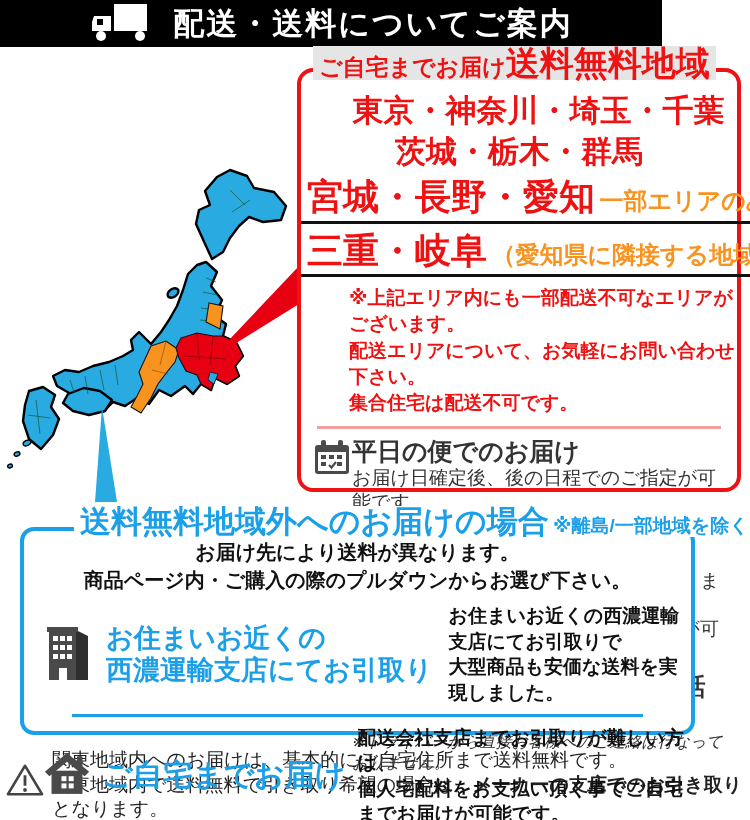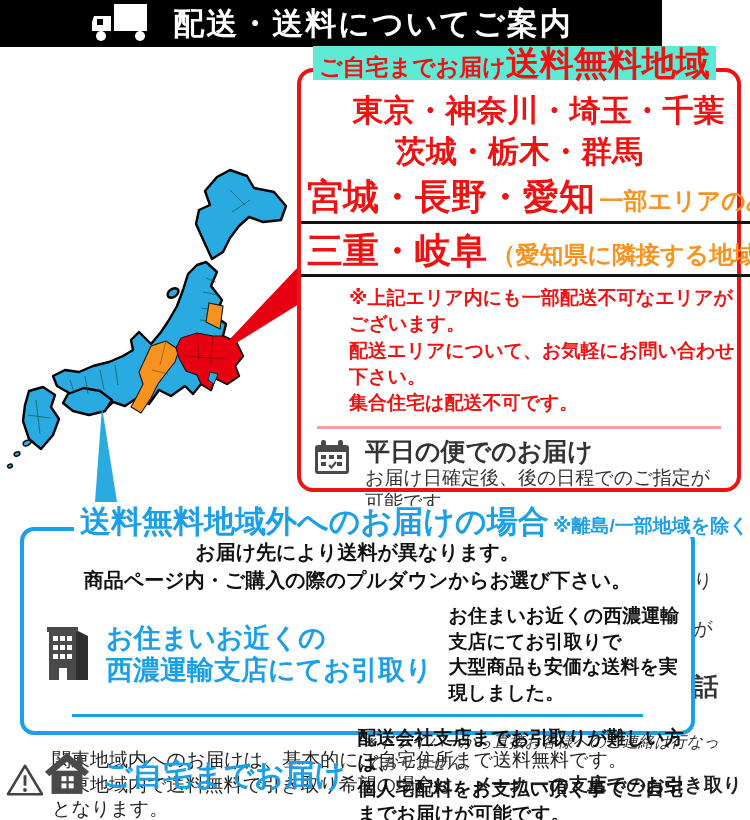--- a/index.html
+++ b/index.html
@@ -9,33 +9,33 @@
   
   .header{position:absolute;left:0;top:0;width:662px;height:47px;background:#000;display:flex;align-items:center;justify-content:center;gap:18px;}
   .header-title{color:#fff;font-size:31px;font-weight:bold;letter-spacing:2px;}
 
   
   .map-wrap{position:absolute;left:0;top:160px;width:330px;height:340px;z-index:1;}
   .callouts{position:absolute;left:0;top:0;width:750px;height:820px;z-index:1;pointer-events:none;}
 
   
   .free-box{position:absolute;left:297px;top:68px;width:444px;height:424px;border:4px solid #ee1212;border-radius:16px;background:#fff;z-index:2;box-sizing:border-box;}
-  .free-title{position:absolute;top:-26px;left:12px;background:#5eead4;padding:0 6px;white-space:nowrap;color:#ee1212;font-weight:bold;line-height:1;}
+  .free-title{position:absolute;top:-26px;left:12px;background:#e5e5e5;padding:0 6px;white-space:nowrap;color:#ee1212;font-weight:bold;line-height:1;}
   .free-title .t-small{font-size:23px;}
   .free-title .t-large{font-size:34px;}
   .regions{color:#ee1212;font-weight:bold;text-align:center;}
   .regions-l1{font-size:31px;margin-top:20px;line-height:1.2;margin-left:39px;}
   .regions-l2{font-size:31px;margin-top:4px;line-height:1.2;}
   .regions-underlined{width:fit-content;margin:6px auto 0;padding:0 6px 3px;border-bottom:3px solid #111;white-space:nowrap;line-height:1.15;}
   .regions-big{font-size:36px;color:#ee1212;font-weight:bold;}
   .regions-orange{font-size:24px;color:#f7931e;font-weight:bold;}
   .free-notes{color:#ee1212;font-size:19px;font-weight:bold;line-height:1.38;margin:8px 0 0 48px;}
   .free-divider{border:0;border-top:3px solid #f5a0a0;margin:10px 16px 0;}
   .features{margin:8px 12px 0;}
-  .feature{display:flex;align-items:flex-start;gap:14px;margin-top:8px;}
+  .feature{display:flex;align-items:flex-start;gap:1px;margin-top:8px;}
   .feature .ficon{flex:0 0 38px;padding-top:2px;}
   .ftitle{font-size:25px;font-weight:bold;color:#333;line-height:1.15;}
   .fdesc{font-size:19px;color:#333;line-height:1.25;}
   .fnote-right{font-size:15px;color:#333;text-align:right;margin-right:4px;}
   .fnote{font-size:16px;color:#333;margin-top:2px;font-style:italic;}
 
   
   .paid-box{position:absolute;left:20px;top:527px;width:675px;height:208px;border:4px solid #1b9fe8;border-radius:14px;background:#fff;z-index:2;box-sizing:border-box;}
   .paid-title{position:absolute;top:-25px;left:50px;background:#fff;padding:0 6px;white-space:nowrap;color:#1b9fe8;font-weight:bold;line-height:1;}
   .paid-title .t-big{font-size:31px;}

